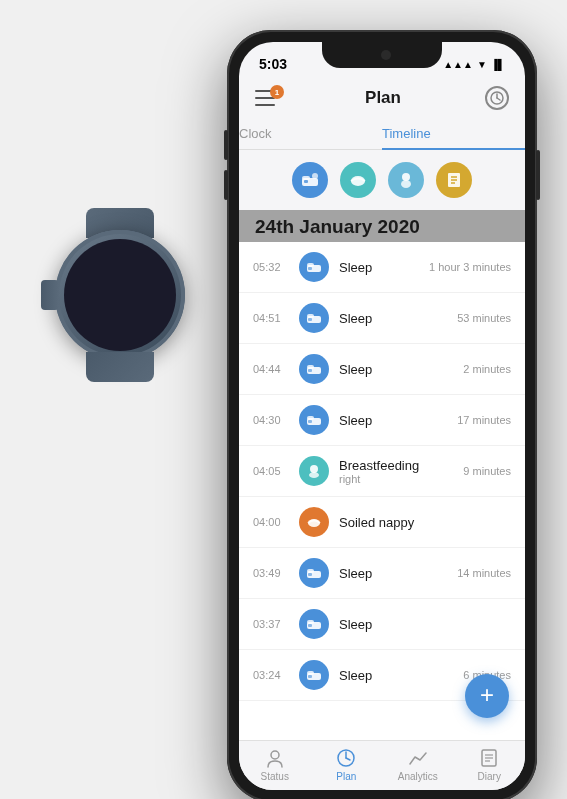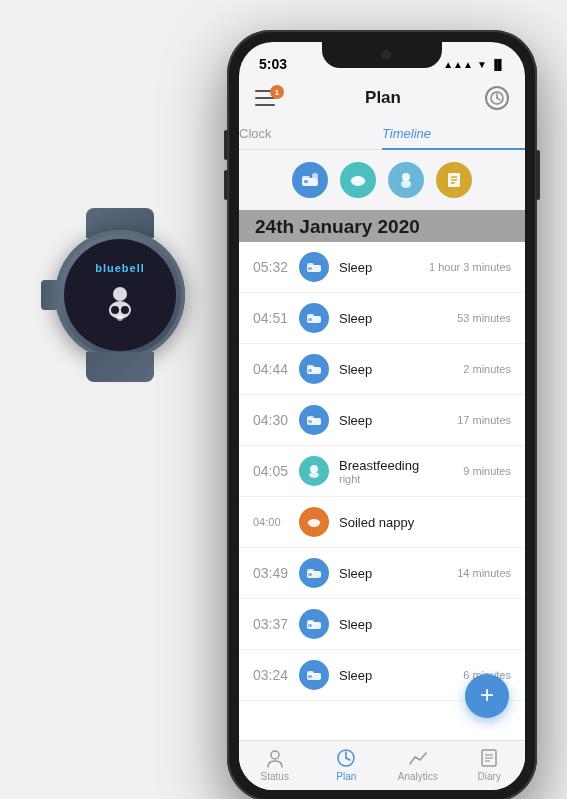--- a/index.html
+++ b/index.html
@@ -241,21 +241,20 @@
       text-align: left;
       padding: 8px 0;
       font-size: 13px;
       color: #999;
       position: relative;
     }
 
     .tab.active {
       color: #4a90d9;
       font-weight: 500;
-      font-style: italic;
     }
 
     .tab.active::after {
       content: '';
       position: absolute;
       bottom: -1px;
       left: 0;
       right: 0;
       height: 2px;
       background: #4a90d9;
@@ -303,21 +302,21 @@
 
     .timeline-item {
       display: flex;
       align-items: center;
       padding: 10px 14px;
       border-bottom: 1px solid #f0f0f0;
       min-height: 48px;
     }
 
     .item-time {
-      font-size: 14px;
+      font-size: 11px;
       color: #999;
       width: 36px;
       flex-shrink: 0;
       font-weight: 500;
     }
 
     .item-icon-circle {
       width: 30px;
       height: 30px;
       border-radius: 50%;
@@ -450,30 +449,20 @@
       border-radius: 2px;
     }
   </style>
 </head>
 <body>
 
 <div class="watch-container">
   <div class="watch-band-top"></div>
   <div class="watch-body">
     <div class="watch-strap-left"></div>
-    <div class="watch-screen">
-      <div class="watch-brand">bluebell</div>
-      <svg width="44" height="44" viewBox="0 0 44 44">
-        <circle cx="22" cy="14" r="7" fill="white" opacity="0.85"></circle>
-        <ellipse cx="22" cy="30" rx="11" ry="9" fill="white" opacity="0.85"></ellipse>
-        <circle cx="17" cy="30" r="4" fill="#1a1a2a"></circle>
-        <circle cx="27" cy="30" r="4" fill="#1a1a2a"></circle>
-        <circle cx="22" cy="38" r="3" fill="white" opacity="0.6"></circle>
-      </svg>
-    </div>
   </div>
   <div class="watch-band-bottom"></div>
 </div>
 
 <div class="phone-container">
   <div class="phone-body">
     <div class="side-button"></div>
     <div class="side-button-vol-up"></div>
     <div class="side-button-vol-down"></div>
 

